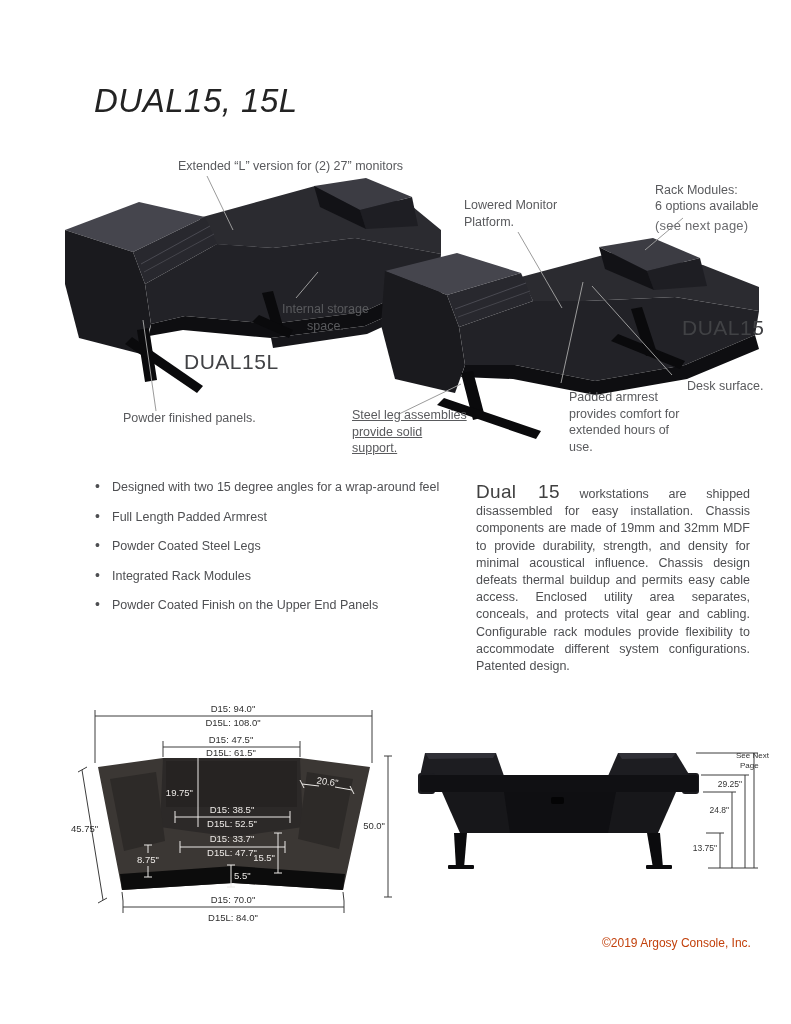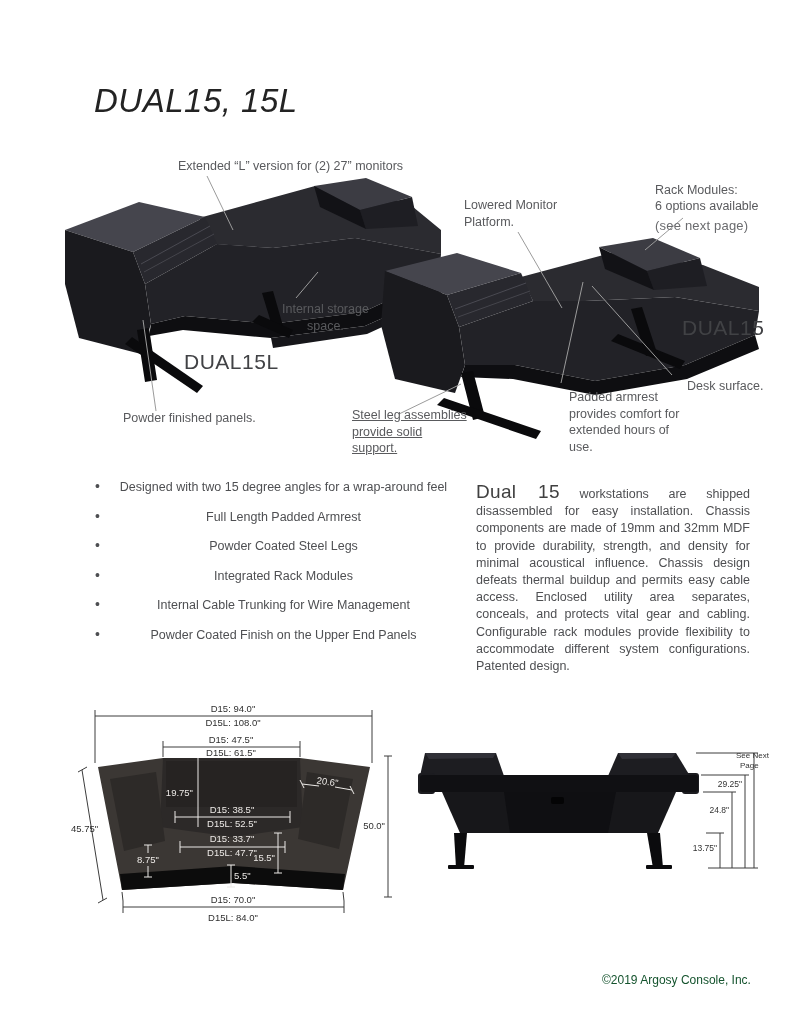--- a/index.html
+++ b/index.html
@@ -3,28 +3,28 @@
 <meta charset="utf-8">
 <style>
   html,body{margin:0;padding:0;background:#f2f2f2;}
   .page{position:relative;width:791px;height:1024px;background:#ffffff;margin:0 auto;
         font-family:"Liberation Sans",sans-serif;overflow:hidden;}
   h1.title{position:absolute;left:86px;top:74px;margin:8px;font-size:33px;font-weight:500;
            letter-spacing:0.5px;color:#232323;font-style:italic;}
   .ann{position:absolute;font-size:12.5px;line-height:16.5px;color:#595a5d;white-space:pre-line;}
   .ann .note{display:block;font-size:13px;color:#6a6b6e;margin-top:3px;letter-spacing:0.2px;}
   .model{position:absolute;font-size:21px;color:#414245;letter-spacing:0.5px;}
-  .features{position:absolute;left:95px;top:480px;margin:0;padding:0;list-style:none;width:360px;text-align:center;}
+  .features{position:absolute;left:95px;top:480px;margin:0;padding:0;list-style:none;width:360px;}
   .features li{position:relative;padding-left:17px;margin-bottom:15.5px;font-size:12.5px;
                line-height:14px;color:#4e4f52;}
   .features li::before{content:"\2022";position:absolute;left:0;top:-1px;color:#4e4f52;font-size:14px;}
   .desc{position:absolute;left:476px;top:483px;width:274px;font-size:12.5px;line-height:17.2px;
         text-align:justify;color:#4e4f52;}
   .desc .lead{font-size:19px;letter-spacing:0.3px;color:#404040;}
-  .copyright{position:absolute;left:602px;top:973px;font-size:12px;color:#14532d;}
+  .copyright{position:absolute;left:602px;top:936px;font-size:12px;color:#c2410c;}
   svg{position:absolute;overflow:visible;}
   svg text{font-family:"Liberation Sans",sans-serif;}
   .dimline{stroke:#3c3c3c;stroke-width:1;fill:none;}
   .dimline-w{stroke:#ebe9e6;stroke-width:1;fill:none;}
   .dimtext{fill:#2f2f2f;font-size:9.5px;}
   .dimtext-w{fill:#ece9e6;font-size:9.5px;}
   .sidetext{fill:#333333;font-size:8.5px;}
   .leader{stroke:#9b9b9b;stroke-width:1;fill:none;}
 </style>
 </head>
@@ -132,21 +132,20 @@
 extended hours of
 use.</div>
 
   <div class="ann" style="left:678px;top:378px;margin-left:9px;">Desk surface.</div>
 
   <ul class="features">
     <li>Designed with two 15 degree angles for a wrap-around feel</li>
     <li>Full Length Padded Armrest</li>
     <li>Powder Coated Steel Legs</li>
     <li>Integrated Rack Modules</li>
-    <li>Internal Cable Trunking for Wire Management</li>
     <li>Powder Coated Finish on the Upper End Panels</li>
   </ul>
 
   <div class="desc"><span class="lead">Dual 15</span><span> workstations are shipped disassembled for easy installation.  Chassis components are made of 19mm and 32mm MDF to provide durability, strength, and density for minimal acoustical influence.  Chassis design defeats thermal buildup and permits easy cable access.  Enclosed utility area separates, conceals, and protects vital gear and cabling.  Configurable rack modules provide flexibility to accommodate different system configurations.  Patented design.</span></div>
 
   <svg style="left:70px;top:695px;" width="330" height="242" viewBox="0 0 330 242">
     <g>
       <polygon points="28,72 93,63 230,63 300,72 273,195 163,188 52,195" fill="#3b3734"></polygon>
       <polygon points="93,63 230,63 233,132 163,142 90,132" fill="#2c2928"></polygon>
       <polygon points="96,66 227,66 227,112 96,112" fill="#262322"></polygon>

